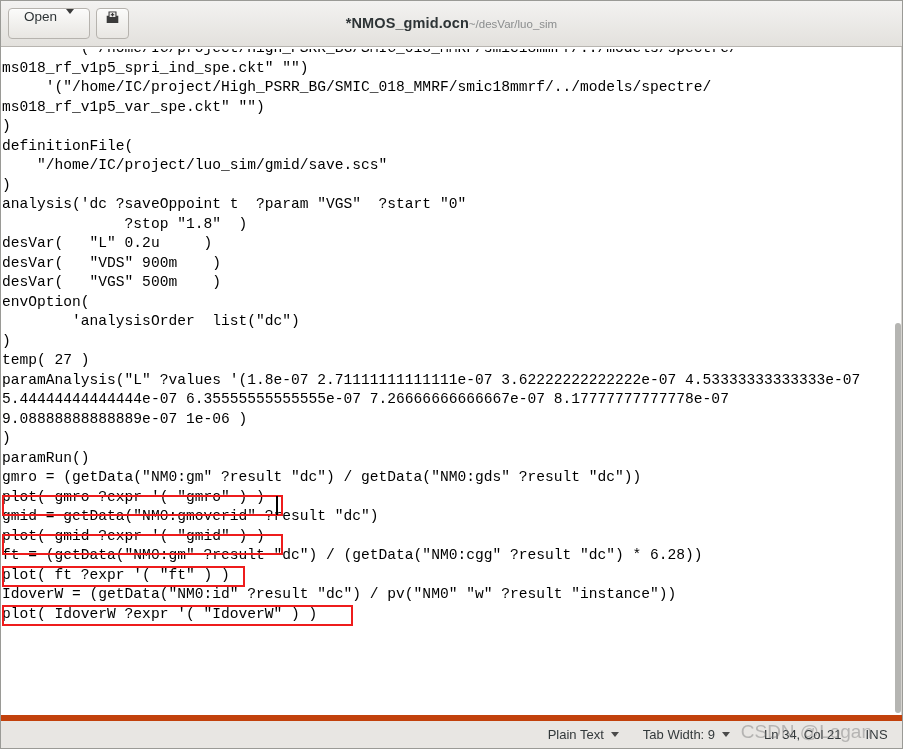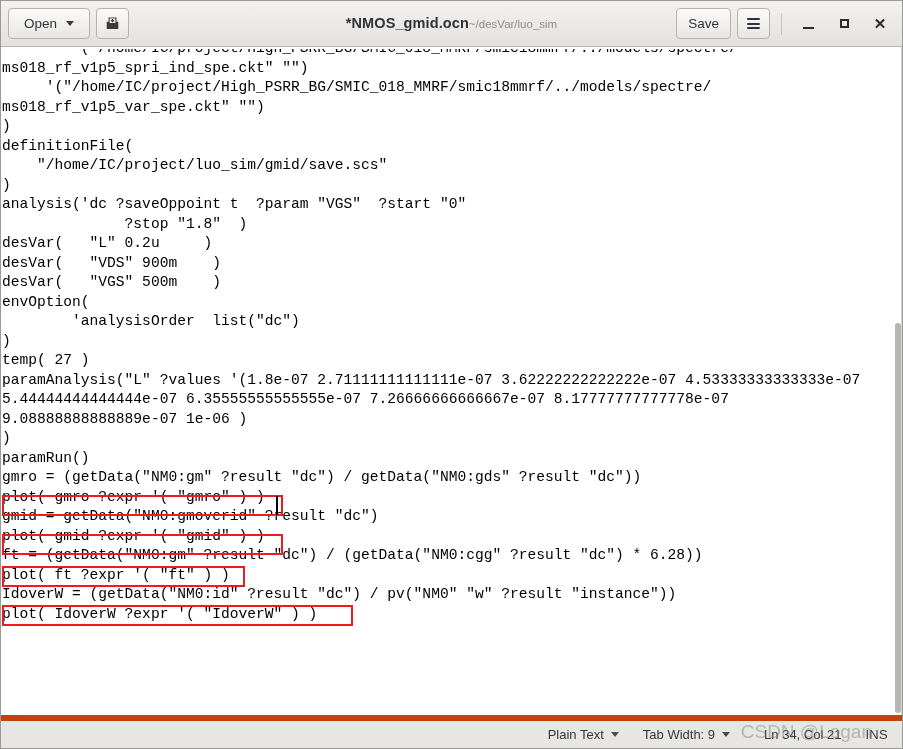--- a/index.html
+++ b/index.html
@@ -45,21 +45,20 @@
   }
   .hb-right { margin-left: auto; }
 
   .btn {
     background: linear-gradient(to bottom, #fbfbfa 0%, #e8e6e2 100%);
     border: 1px solid #b6b3ae;
     border-radius: 4px;
     height: 31px;
     box-sizing: border-box;
     display: flex;
-    align-items: center;
     justify-content: center;
     padding: 0 11px;
     font-size: 13.5px;
     color: #2e3436;
     cursor: default;
     box-shadow: 0 1px 0 rgba(255,255,255,0.75) inset;
   }
   .btn.icon-only { width: 33px; padding: 0; }
   .open-btn { gap: 9px; min-width: 82px; }
   .caret {
@@ -274,42 +273,20 @@
           <rect x="6.8" y="5.1" width="3.4" height="1.2" fill="#3b3b3b"></rect>
         </svg>
       </div>
     </div>
 
     <div class="title-block">
       <div class="title-main">*NMOS_gmid.ocn</div>
       <div class="title-sub">~/desVar/luo_sim</div>
     </div>
 
-    <div class="hb-right">
-      <div class="btn save-btn">
-        <span>Save</span>
-      </div>
-      <div class="btn icon-only">
-        <span class="hamburger">
-          <span></span>
-            <span></span>
-            <span></span>
-        </span>
-      </div>
-      <div class="wc-sep"></div>
-      <div class="wcbtn">
-        <span class="wc-min"></span>
-      </div>
-      <div class="wcbtn">
-        <span class="wc-max"></span>
-      </div>
-      <div class="wcbtn">
-        <span class="wc-close">✕</span>
-      </div>
-    </div>
   </div>
 
   <div class="editor-wrap">
     <pre class="code" id="code-block"><span class="ln">        '("/home/IC/project/High_PSRR_BG/SMIC_018_MMRF/smic18mmrf/../models/spectre/</span><span class="ln">ms018_rf_v1p5_spri_ind_spe.ckt" "")</span><span class="ln">     '("/home/IC/project/High_PSRR_BG/SMIC_018_MMRF/smic18mmrf/../models/spectre/</span><span class="ln">ms018_rf_v1p5_var_spe.ckt" "")</span><span class="ln">)</span><span class="ln">definitionFile(</span><span class="ln">    "/home/IC/project/luo_sim/gmid/save.scs"</span><span class="ln">)</span><span class="ln">analysis('dc ?saveOppoint t  ?param "VGS"  ?start "0"</span><span class="ln">              ?stop "1.8"  )</span><span class="ln">desVar(   "L" 0.2u     )</span><span class="ln">desVar(   "VDS" 900m    )</span><span class="ln">desVar(   "VGS" 500m    )</span><span class="ln">envOption(</span><span class="ln">        'analysisOrder  list("dc")</span><span class="ln">)</span><span class="ln">temp( 27 )</span><span class="ln">paramAnalysis("L" ?values '(1.8e-07 2.71111111111111e-07 3.62222222222222e-07 4.53333333333333e-07</span><span class="ln">5.44444444444444e-07 6.35555555555555e-07 7.26666666666667e-07 8.17777777777778e-07</span><span class="ln">9.08888888888889e-07 1e-06 )</span><span class="ln">)</span><span class="ln">paramRun()</span><span class="ln">gmro = (getData("NM0:gm" ?result "dc") / getData("NM0:gds" ?result "dc"))</span><span class="ln">plot( gmro ?expr '( "gmro" ) )</span><span class="ln">gmid = getData("NM0:gmoverid" ?result "dc")</span><span class="ln">plot( gmid ?expr '( "gmid" ) )</span><span class="ln">ft = (getData("NM0:gm" ?result "dc") / (getData("NM0:cgg" ?result "dc") * 6.28))</span><span class="ln">plot( ft ?expr '( "ft" ) )</span><span class="ln">IdoverW = (getData("NM0:id" ?result "dc") / pv("NM0" "w" ?result "instance"))</span><span class="ln">plot( IdoverW ?expr '( "IdoverW" ) )</span></pre>
     <div class="topclip"></div>
     <div id="highlight-layer">
         <div class="hl" style="left: 1px; top: 448px; width: 281px; height: 21px; border-color: rgb(238, 28, 28);"></div>
         <div class="hl" style="left: 1px; top: 487px; width: 281px; height: 21px; border-color: rgb(238, 28, 28);"></div>
         <div class="hl" style="left: 1px; top: 519px; width: 243px; height: 21px; border-color: rgb(238, 28, 28);"></div>
         <div class="hl" style="left: 1px; top: 558px; width: 351px; height: 21px; border-color: rgb(238, 28, 28);"></div>

